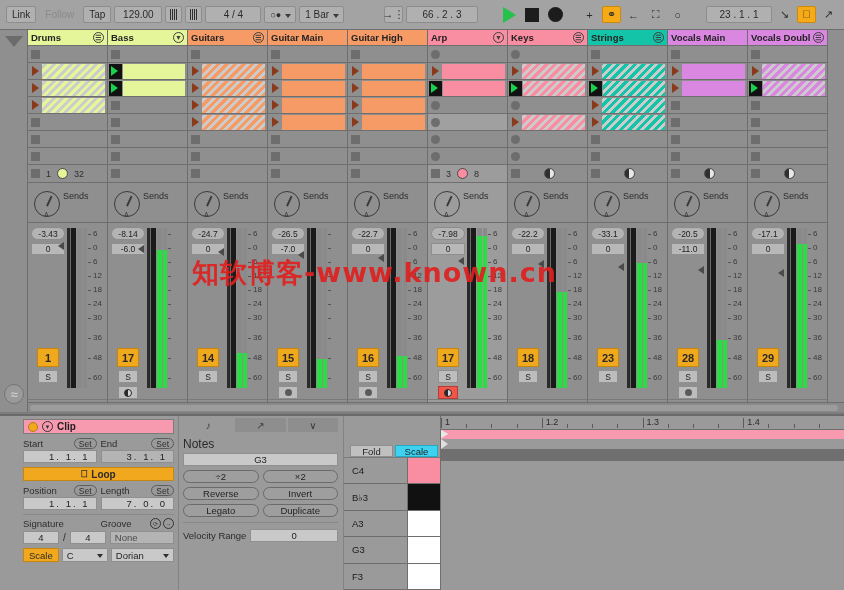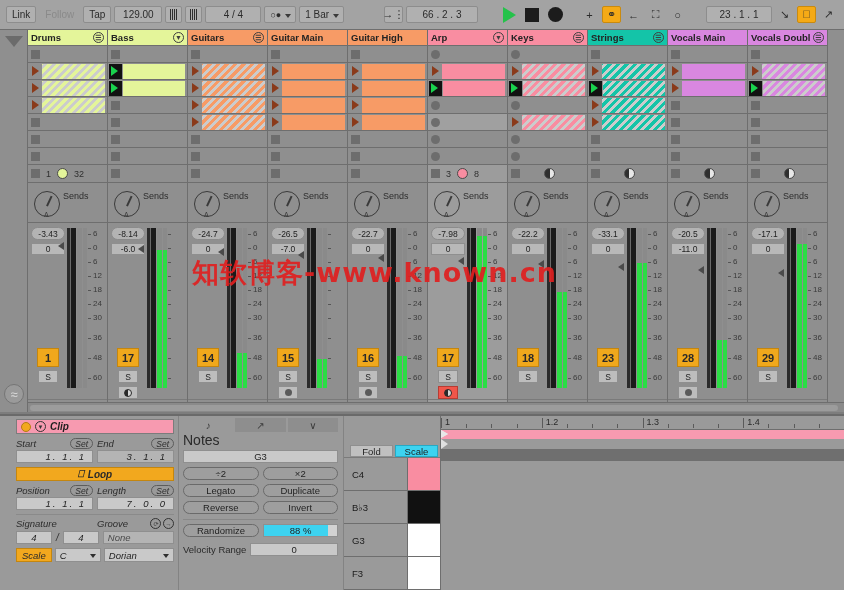--- a/index.html
+++ b/index.html
@@ -208,21 +208,21 @@
     background: #8a8a8a; border-top: 1px solid #6e6e6e;
   }
   .hscroll-thumb { height: 6px; margin: 2px 0 0 2px; background: #9c9c9c; border-radius: 3px; width: 99%; }
 
   
   .detail {
     position: absolute; top: 414px; left: 0; width: 844px; height: 176px;
     background: #9a9a9a; border-top: 2px solid #6a6a6a;
     display: flex;
   }
-  .clip-panel { width: 178px; flex: 0 0 178px; padding: 3px 4px 0 16px; font-style: italic; }
+  .clip-panel { width: 178px; flex: 0 0 178px; padding: 3px 4px 0 23px; }
   .clip-title {
     height: 15px; background: #f79ab0; border: 1px solid #7c7c7c;
     display: flex; align-items: center; gap: 4px; padding: 0 4px;
     font-size: 10px; font-weight: bold; color: #1f1f1f;
   }
   .dot-orange { width: 10px; height: 10px; border-radius: 50%; background: #f2a81e; border: 1px solid #b47d12; }
   .circ-chev {
     width: 11px; height: 11px; border-radius: 50%; border: 1px solid #333;
     display: flex; align-items: center; justify-content: center; font-size: 6px; color: #333;
   }
@@ -271,21 +271,21 @@
   }
 
   .notes-panel { width: 165px; flex: 0 0 165px; border-left: 1px solid #838383; padding: 2px 5px 0 4px; }
   .tabs { display: flex; gap: 2px; height: 14px; }
   .tab {
     flex: 1; background: #8e8e8e; border-bottom: none;
     display: flex; align-items: center; justify-content: center;
     font-size: 10px; color: #3a3a3a;
   }
   .tab.active { background: #9a9a9a; }
-  .np-lbl { font-size: 14px; color: #2a2a2a; }
+  .np-lbl { font-size: 12px; color: #2a2a2a; margin-top: 5px; }
   .np-val {
     height: 13px; background: #c9c9c9; border: 1px solid #8f8f8f;
     font-size: 9.5px; display: flex; align-items: center; justify-content: center;
     color: #1f1f1f; margin-top: 2px;
   }
   .np-grid { display: flex; gap: 4px; margin-top: 4px; }
   .np-btn {
     flex: 1; height: 13px; border: 1px solid #6a6a6a; border-radius: 7px;
     background: #9e9e9e; font-size: 9.5px; color: #232323;
     display: flex; align-items: center; justify-content: center;
@@ -1443,54 +1443,51 @@
           <span>∨</span>
         </div>
       </div>
       <div class="np-lbl">Notes</div>
       <div class="np-val">G3</div>
       <div class="np-grid">
         <div class="np-btn">÷2</div>
         <div class="np-btn">×2</div>
       </div>
       <div class="np-grid">
+        <div class="np-btn">Reverse</div>
+        <div class="np-btn">Invert</div>
+      </div>
+      <div class="np-grid">
         <div class="np-btn">Legato</div>
         <div class="np-btn">Duplicate</div>
       </div>
-      <div class="np-grid">
-        <div class="np-btn">Reverse</div>
-        <div class="np-btn">Invert</div>
-      </div>
       <div class="np-sep"></div>
-      <div class="rand-row">
-        <div class="np-btn" style="flex:0 0 76px;">Randomize</div>
-        <div class="rand-slider">
-          <div class="rand-fill" id="rand-fill" style="width: 88%;"></div>
-          <div class="rand-txt">88 %</div>
-        </div>
-      </div>
       <div class="vel-row">
         <span class="vel-lbl">Velocity Range</span>
         <div class="vel-box">0</div>
       </div>
     </div>
 
     <div class="keys-col">
       <div class="fold-row">
         <div class="fold-btn">Fold</div>
         <div class="fold-btn on">Scale</div>
       </div>
       <div class="keyrows" id="keyrows">
           <div class="keyrow">
             <div class="keyname">C4</div>
             <div class="keycap" style="background: rgb(249, 141, 161);"></div>
           </div>
           <div class="keyrow">
             <div class="keyname">B♭3</div>
             <div class="keycap" style="background: rgb(17, 17, 17);"></div>
+          </div>
+          <div class="keyrow">
+            <div class="keyname">A3</div>
+            <div class="keycap" style="background: rgb(255, 255, 255);"></div>
           </div>
           <div class="keyrow">
             <div class="keyname">G3</div>
             <div class="keycap" style="background: rgb(255, 255, 255);"></div>
           </div>
           <div class="keyrow">
             <div class="keyname">F3</div>
             <div class="keycap" style="background: rgb(255, 255, 255);"></div>
           </div>
         </div>

